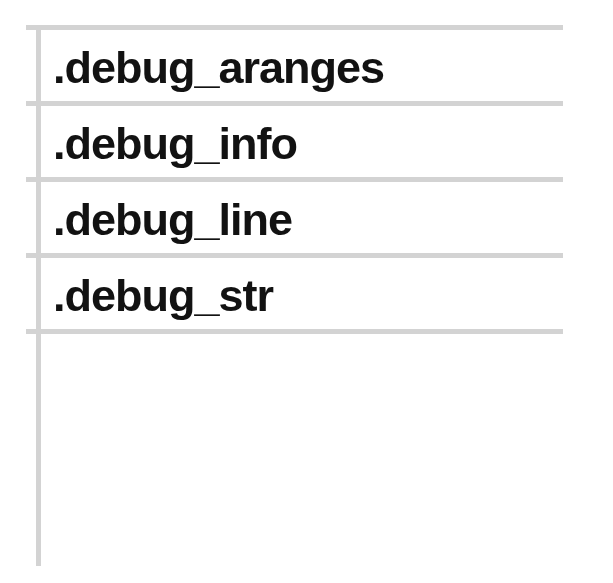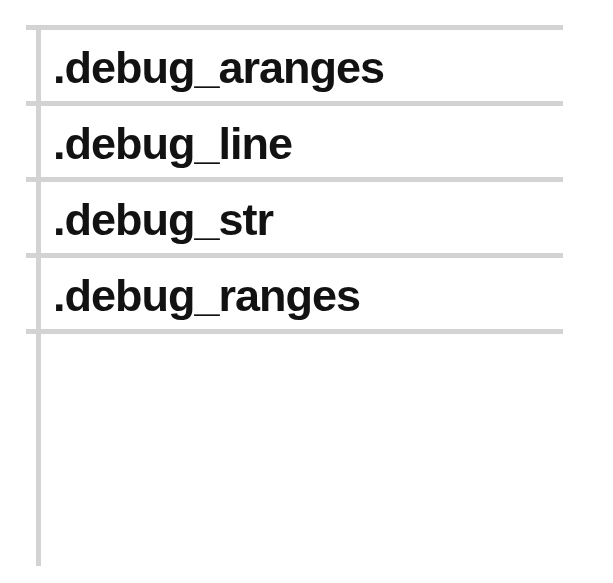--- a/index.html
+++ b/index.html
@@ -58,25 +58,25 @@
 </head>
 <body>
 
 <div class="screen">
 
   <div class="sections-table">
     <div class="table-row">
       <span class="section-label">.debug_aranges</span>
     </div>
     <div class="table-row">
+      <span class="section-label">.debug_info</span>
+    </div>
+    <div class="table-row">
       <span class="section-label">.debug_line</span>
     </div>
     <div class="table-row">
       <span class="section-label">.debug_str</span>
-    </div>
-    <div class="table-row">
-      <span class="section-label">.debug_ranges</span>
     </div>
   </div>
 
   <div class="col-divider"></div>
 
 </div>
 
 </body></html>

